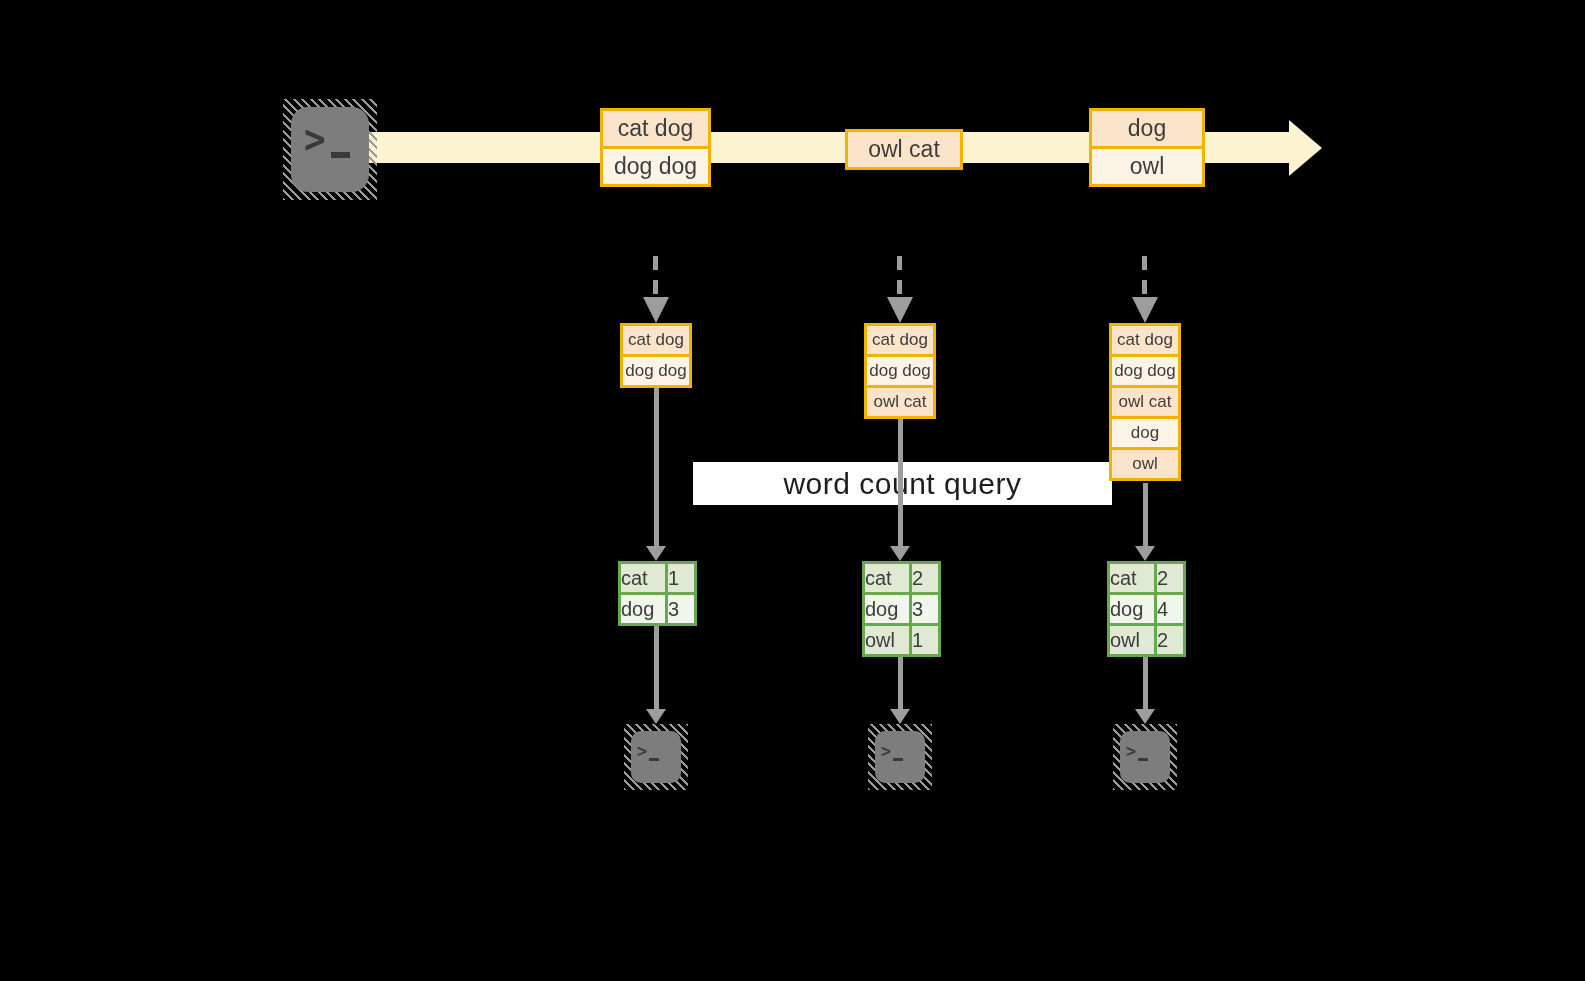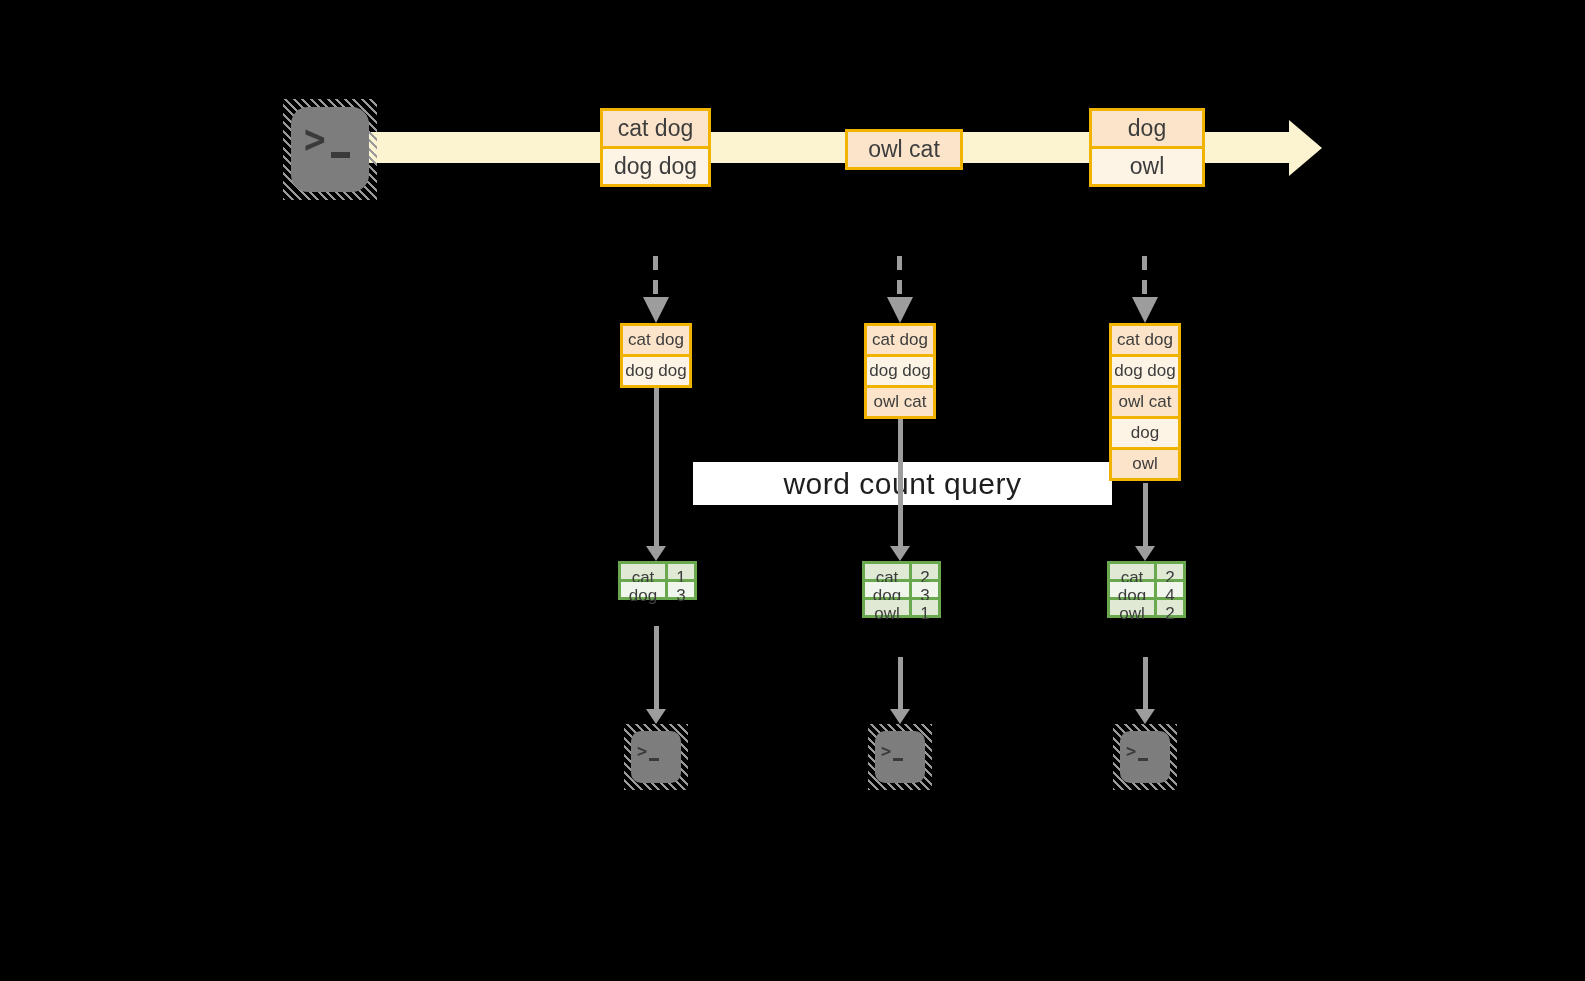--- a/index.html
+++ b/index.html
@@ -35,21 +35,21 @@
   .sbox>div:nth-child(even){background:var(--box-fill-light,#fdf4e6);}
   
   .stack{position:absolute;width:66px;border:3px solid var(--box-border,#f0b400);z-index:3;}
   .stack>div{height:28px;line-height:28px;font-size:17px;text-align:center;color:var(--text,#3d3d3d);}
   .stack>div+div{border-top:3px solid var(--box-border,#f0b400);}
   .stack>div:nth-child(odd){background:var(--box-fill-dark,#fbe4c9);}
   .stack>div:nth-child(even){background:var(--box-fill-light,#fdf4e6);}
   
   .gtable{position:absolute;display:grid;grid-template-columns:44px 26px;gap:3px;
         background:var(--table-border,#6aa84f);border:3px solid var(--table-border,#6aa84f);z-index:2;}
-  .gtable>div{height:15px;line-height:28px;font-size:17px;text-align:center;color:var(--text,#3d3d3d);}
+  .gtable>div{height:28px;line-height:28px;font-size:20px;color:var(--text,#3d3d3d);}
   .gtable>.rowa{background:var(--table-fill-dark,#dfe9d4);}
   .gtable>.rowb{background:var(--table-fill-light,#f1f6ec);}
   
   .vline{position:absolute;width:5px;background:var(--arrow-gray,#9d9d9d);z-index:2;}
   .vline.behind{z-index:1;}
   .vline.front{z-index:3;}
   .vdash{position:absolute;width:5px;z-index:2;
         background:repeating-linear-gradient(180deg,var(--arrow-gray,#9d9d9d) 0 14px,transparent 14px 24px);}
   .ahead{position:absolute;width:0;height:0;z-index:2;
         border-left:10px solid transparent;border-right:10px solid transparent;

